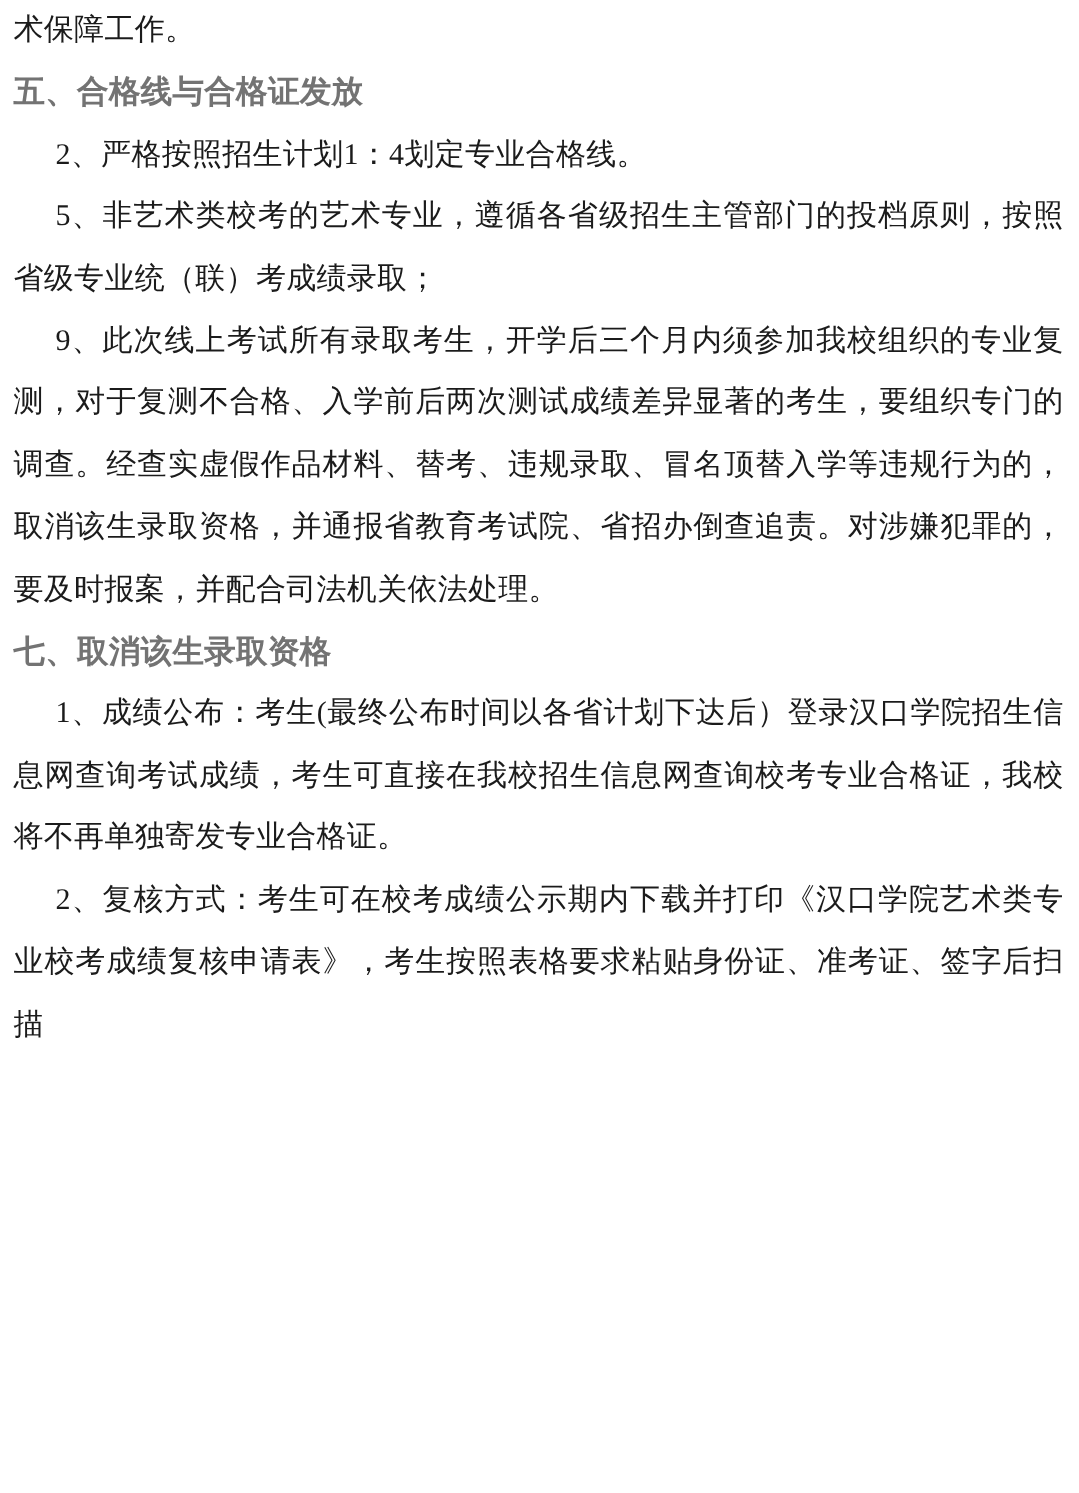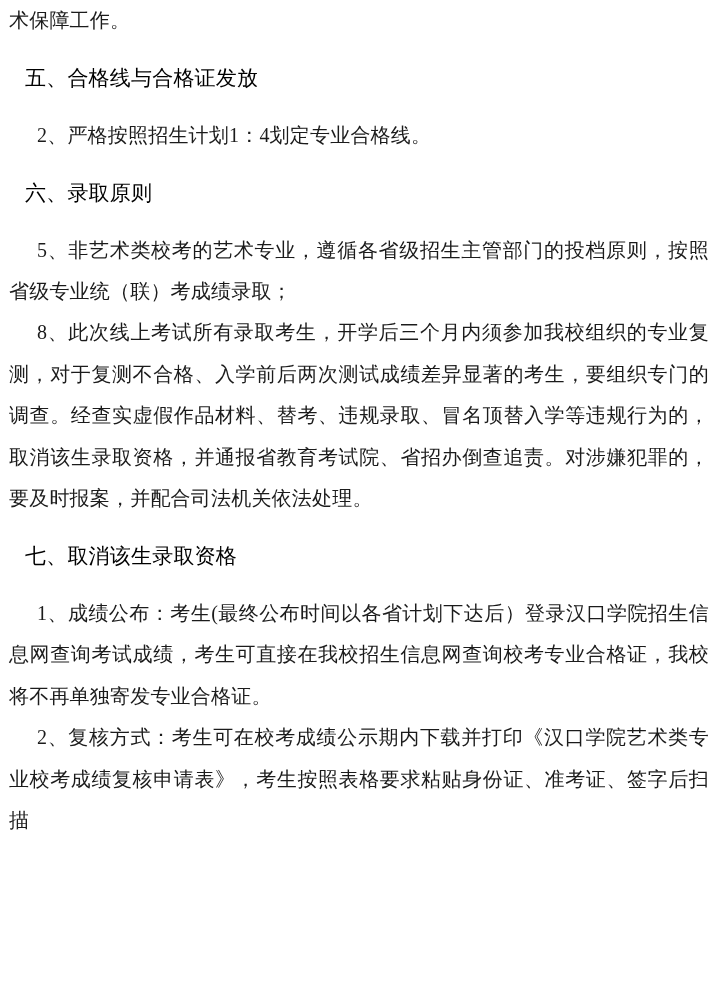--- a/index.html
+++ b/index.html
@@ -27,50 +27,49 @@
   }
   .para {
     margin: 0;
     padding: 0;
     text-indent: 28px;
   }
   .para.continuation {
     text-indent: 0;
   }
   .heading {
-    margin: 16px;
+    margin: 0;
     padding: 0;
     font-family: "Liberation Sans", "DejaVu Sans", sans-serif;
     font-size: 21px;
-    font-weight: normal;
+    font-weight: bold;
     line-height: 41.4px;
     text-align: left;
     text-indent: 0;
-    color: #000000;
+    color: #737373;
   }
 </style>
 </head>
 <body>
 
 <div class="page">
 
   <p class="para continuation">术保障工作。</p>
 
   <h2 class="heading">五、合格线与合格证发放</h2>
 
 
   <p class="para">2、严格按照招生计划1：4划定专业合格线。</p>
 
-  <h2 class="heading">六、录取原则</h2>
 
 
   <p class="para">5、非艺术类校考的艺术专业，遵循各省级招生主管部门的投档原则，按照省级专业统（联）考成绩录取；</p>
 
 
-  <p class="para">8、此次线上考试所有录取考生，开学后三个月内须参加我校组织的专业复测，对于复测不合格、入学前后两次测试成绩差异显著的考生，要组织专门的调查。经查实虚假作品材料、替考、违规录取、冒名顶替入学等违规行为的，取消该生录取资格，并通报省教育考试院、省招办倒查追责。对涉嫌犯罪的，要及时报案，并配合司法机关依法处理。</p>
+  <p class="para">9、此次线上考试所有录取考生，开学后三个月内须参加我校组织的专业复测，对于复测不合格、入学前后两次测试成绩差异显著的考生，要组织专门的调查。经查实虚假作品材料、替考、违规录取、冒名顶替入学等违规行为的，取消该生录取资格，并通报省教育考试院、省招办倒查追责。对涉嫌犯罪的，要及时报案，并配合司法机关依法处理。</p>
 
   <h2 class="heading">七、取消该生录取资格</h2>
 
   <p class="para">1、成绩公布：考生(最终公布时间以各省计划下达后）登录汉口学院招生信息网查询考试成绩，考生可直接在我校招生信息网查询校考专业合格证，我校将不再单独寄发专业合格证。</p>
 
   <p class="para">2、复核方式：考生可在校考成绩公示期内下载并打印《汉口学院艺术类专业校考成绩复核申请表》，考生按照表格要求粘贴身份证、准考证、签字后扫描</p>
 
 </div>
 
 </body></html>

